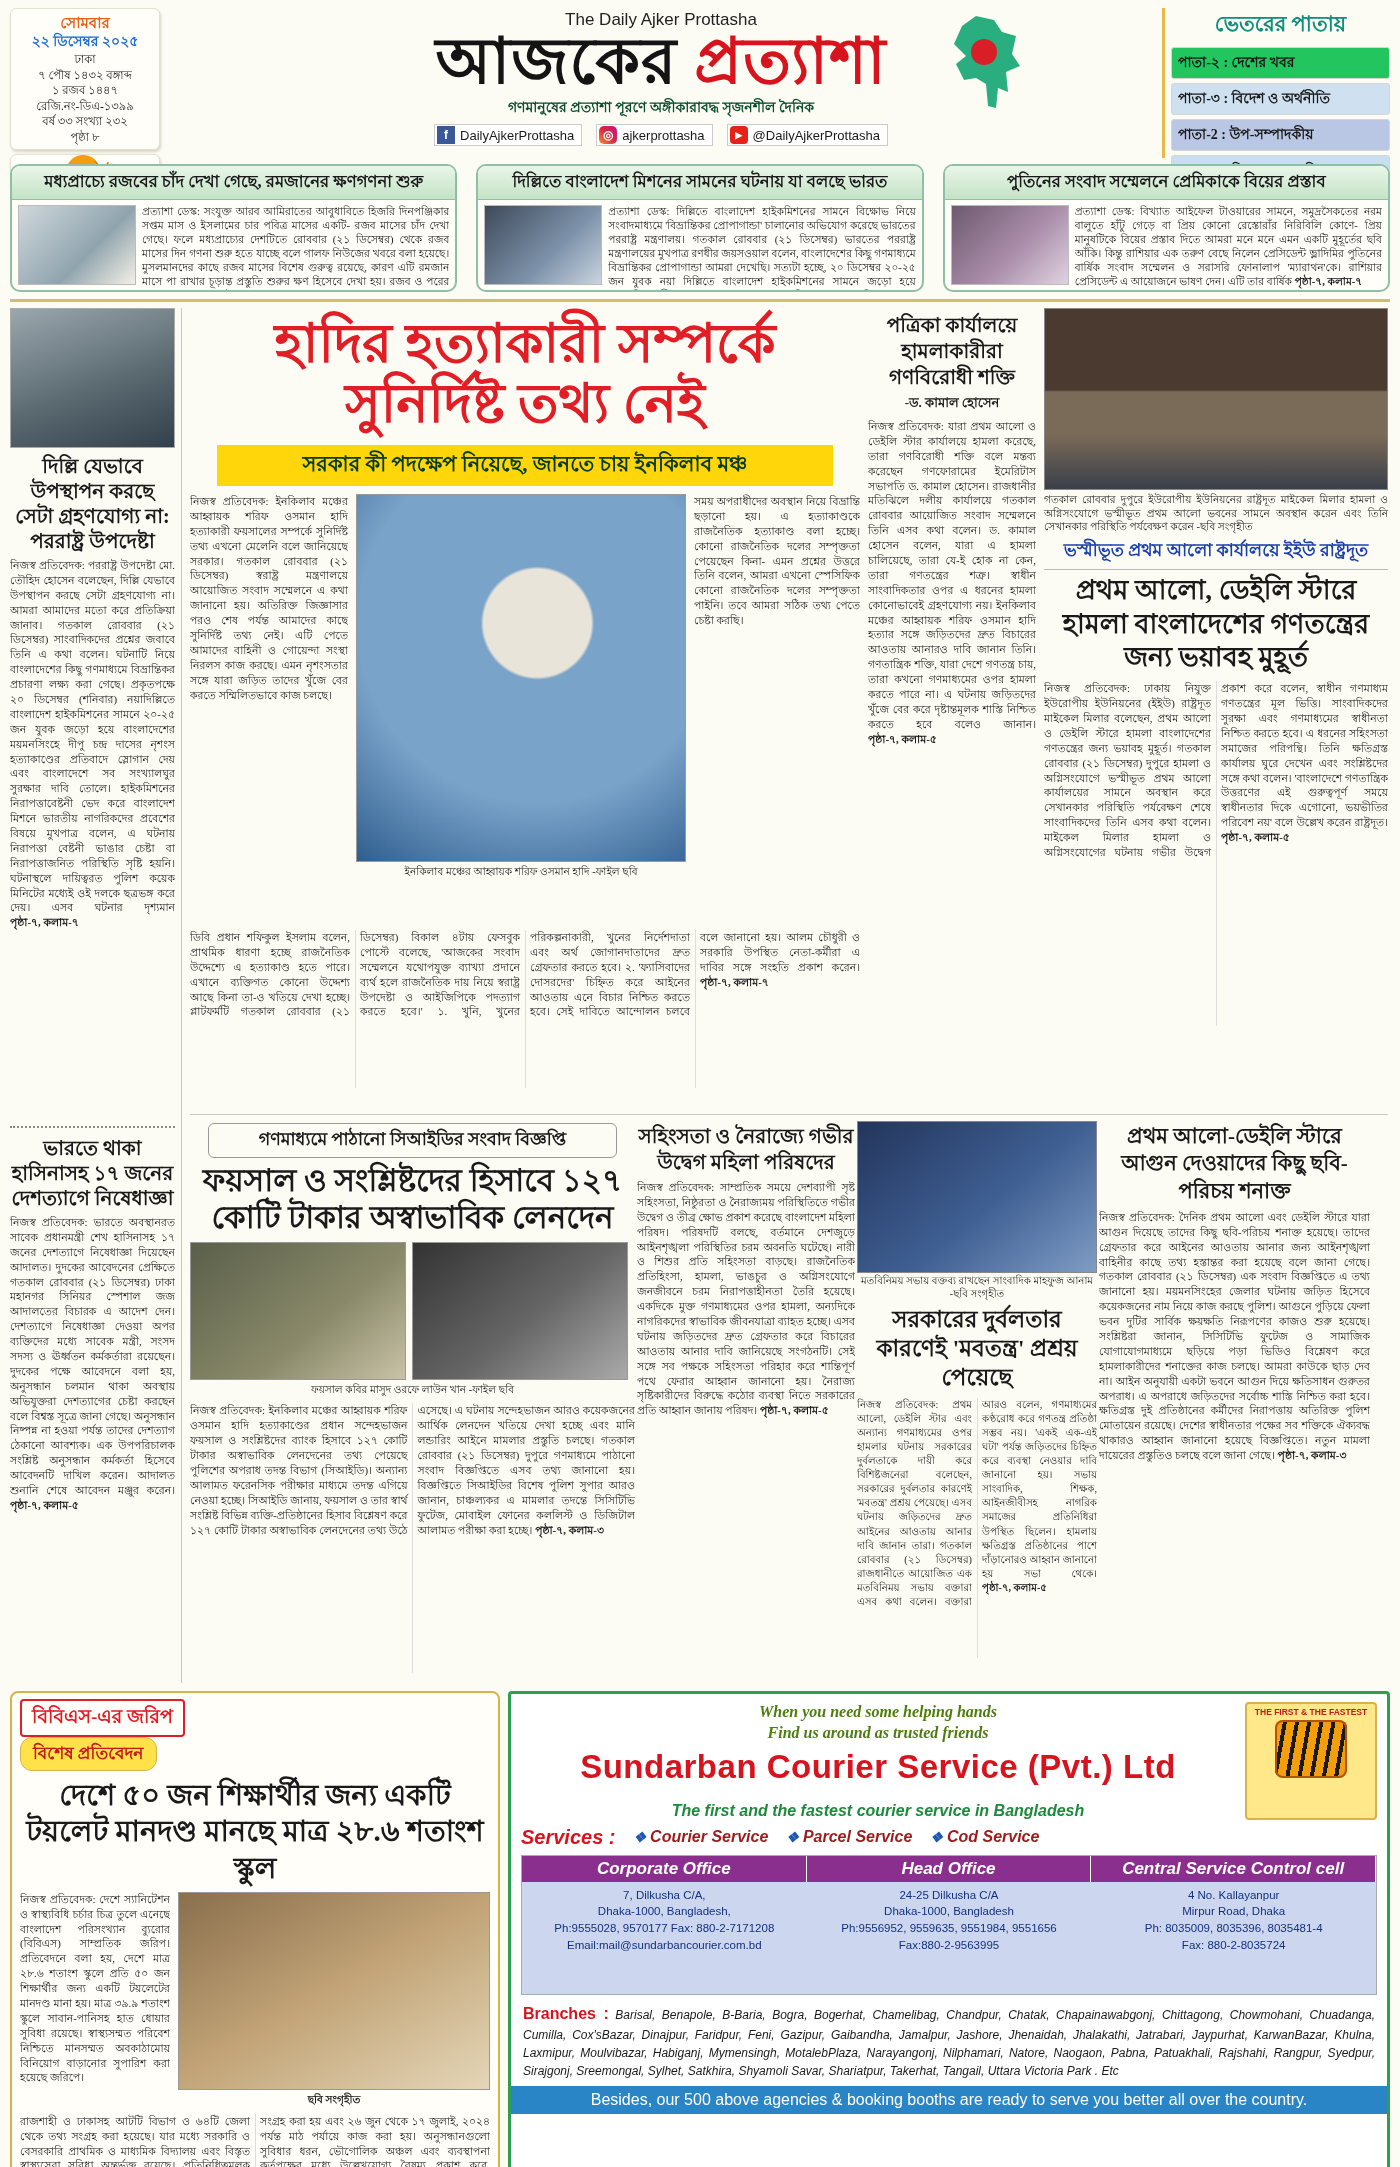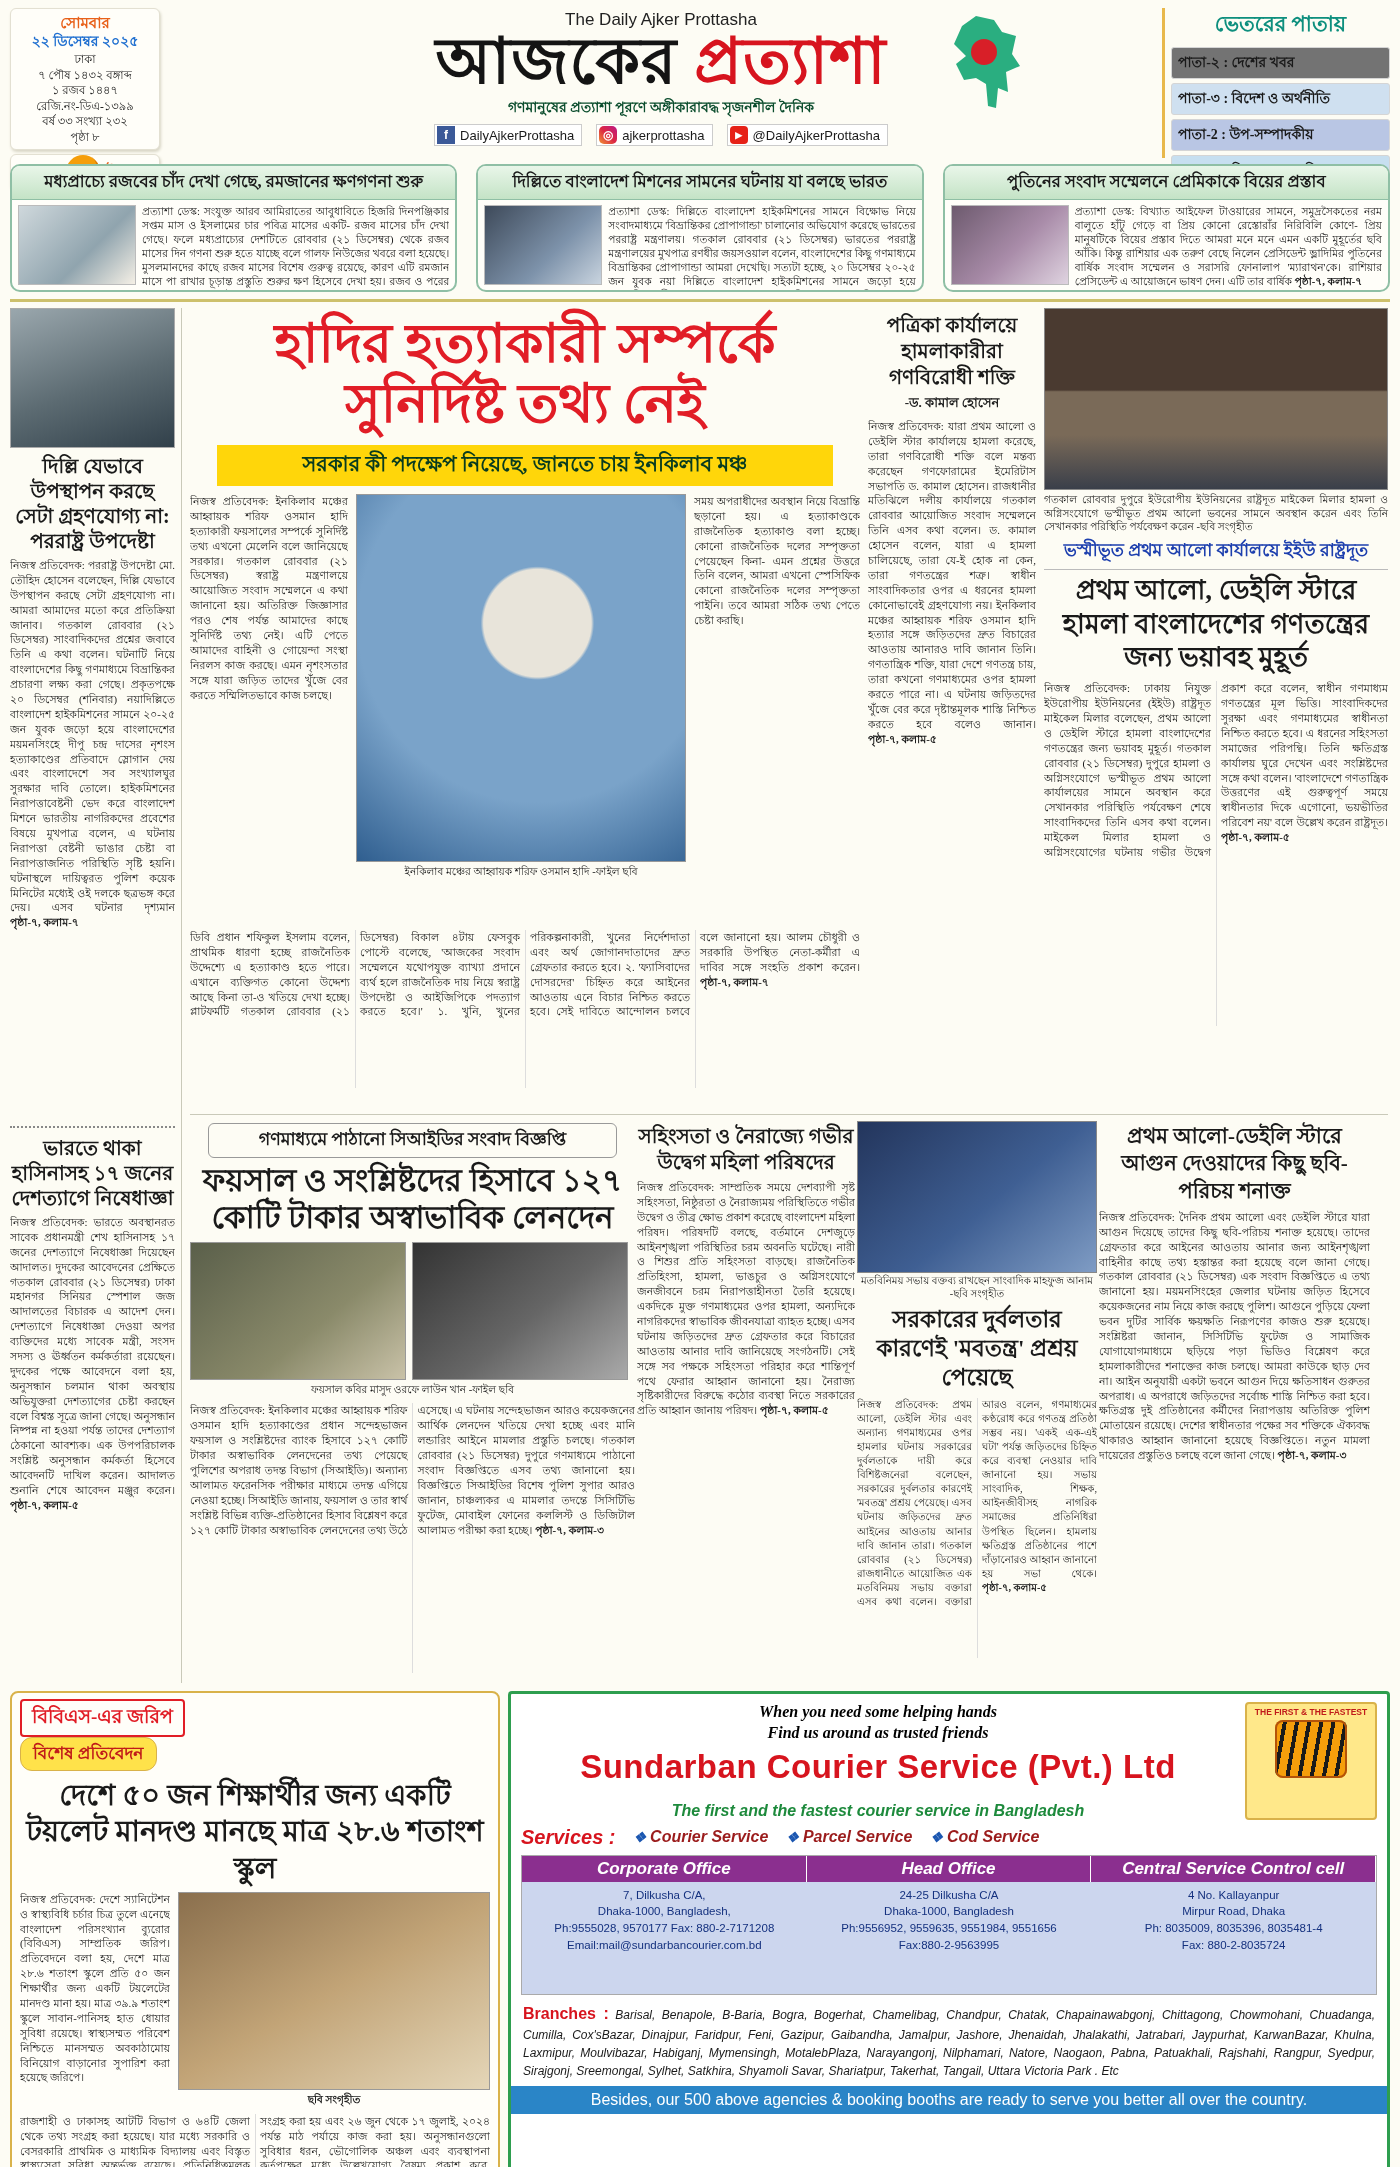--- a/index.html
+++ b/index.html
@@ -29,21 +29,21 @@
 .tagline{font-size:14px;color:#0b4d2d;margin-top:2px;font-weight:bold;}
 .social-row{display:flex;justify-content:center;gap:14px;margin-top:4px;font-family:"Liberation Sans",sans-serif;font-size:13px;align-items:center;}
 .social-pill{display:flex;align-items:center;gap:5px;border:1px solid #ccc;background:#fff;padding:1px 7px 1px 2px;}
 .ic{width:18px;height:18px;display:inline-flex;align-items:center;justify-content:center;color:#fff;font-weight:bold;font-size:12px;}
 .ic.fb{background:#3b5998;}
 .ic.ig{background:linear-gradient(45deg,#f09433,#dc2743,#bc1888);border-radius:5px;}
 .ic.yt{background:#e62117;border-radius:4px;font-size:9px;}
 .inside-col{width:228px;border-left:3px solid #e8b84b;padding-left:6px;}
 .inside-head{color:#0e8f7e;font-weight:bold;font-size:21px;text-align:center;margin-bottom:4px;}
 .inside-item{font-size:14px;font-weight:bold;padding:3px 6px;margin-bottom:4px;border-radius:3px;border:1px solid #d5d5d5;}
-.ip0{background:#737373;} .ip1{background:#cfe0f0;} .ip2{background:#b9c6e4;} .ip3{background:#c7dff0;} .ip4{background:#f6c9d4;}
+.ip0{background:#22c55e;} .ip1{background:#cfe0f0;} .ip2{background:#b9c6e4;} .ip3{background:#c7dff0;} .ip4{background:#f6c9d4;}
 
 .briefs{display:flex;gap:19px;margin-top:6px;}
 .brief{flex:1;border:2px solid var(--brief-border);border-radius:10px;overflow:hidden;background:#fffef9;height:128px;}
 .brief-h{background:linear-gradient(#e9f6e9,#c4e3c6);font-weight:bold;font-size:16.5px;padding:3px 8px;text-align:center;border-bottom:1px solid var(--brief-border);white-space:nowrap;overflow:hidden;}
 .brief-body{display:flex;gap:6px;padding:5px 6px;}
 .brief-img{width:118px;height:80px;flex:none;border:1px solid #bbb;}
 .bi0{background:linear-gradient(135deg,#cfd8dc,#90a4ae 60%,#f5f0e6);}
 .bi1{background:linear-gradient(135deg,#3e4a5a,#7e93ab 60%,#c9d4df);}
 .bi2{background:linear-gradient(135deg,#6d5a6e,#a98ca9 55%,#dfd3e0);}
 .brief-txt{font-size:10.6px;line-height:1.32;text-align:justify;height:88px;overflow:hidden;}
@@ -99,21 +99,21 @@
 .bbs-mid{display:flex;gap:8px;}
 .bbs-colL{width:150px;flex:none;}
 .bbs-fig{flex:1;}
 .bbs-img{width:100%;height:198px;background:linear-gradient(150deg,#8a6f4d,#c2a477 50%,#e4d6b8);border:1px solid #999;}
 .bbs-cap{font-size:10.5px;text-align:center;margin-top:2px;font-weight:bold;}
 .bbs-bottom{margin-top:5px;column-count:2;column-gap:10px;column-rule:1px solid #ddd;height:128px;overflow:hidden;}
 
 .ad-box{border:3px solid var(--ad-green);border-radius:4px;background:#fff;padding:8px 10px 0;height:492px;overflow:hidden;position:relative;font-family:"Liberation Sans",sans-serif;}
 .ad-top{display:flex;gap:10px;}
 .ad-top-left{flex:1;text-align:center;}
-.ad-tag{color:#000000;font-style:italic;font-size:16px;font-weight:bold;line-height:1.3;font-family:"Liberation Serif",serif;}
+.ad-tag{color:#4d7c0f;font-style:italic;font-size:16px;font-weight:bold;line-height:1.3;font-family:"Liberation Serif",serif;}
 .ad-company{color:var(--logo-red);font-weight:bold;font-size:33px;margin:4px 0 16px;letter-spacing:.5px;}
 .ad-slogan{color:#1d8a3c;font-style:italic;font-weight:bold;font-size:16px;}
 .ad-logo{width:132px;flex:none;border:2px solid #d9b24a;background:#ffe88a;border-radius:4px;text-align:center;padding:3px 2px;}
 .ad-logo .top{color:#c01a1a;font-weight:bold;font-size:8.5px;}
 .tiger{width:72px;height:58px;margin:3px auto;border-radius:8px;background:repeating-linear-gradient(100deg,#f59e0b 0 8px,#1a1a1a 8px 12px);box-shadow:inset 0 0 0 2px #b45309;}
 .ad-logo .bottom{color:#14317f;font-weight:bold;font-size:8.5px;}
 .ad-services{display:flex;align-items:center;gap:18px;margin:6px 0 6px;justify-content:flex-start;}
 .svc-label{color:var(--logo-red);font-weight:bold;font-size:20px;font-style:italic;}
 .svc{color:#9b1c1c;font-weight:bold;font-size:16px;font-style:italic;}
 .diamond{color:#1a56b0;font-size:14px;margin-right:4px;}

